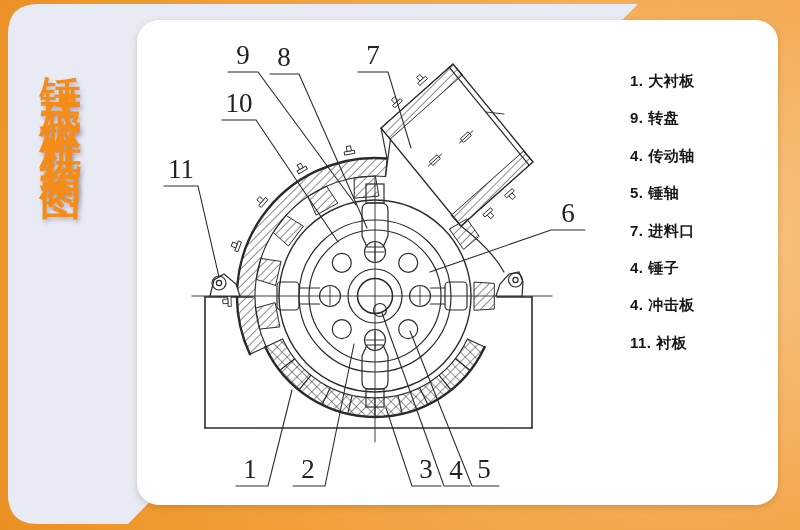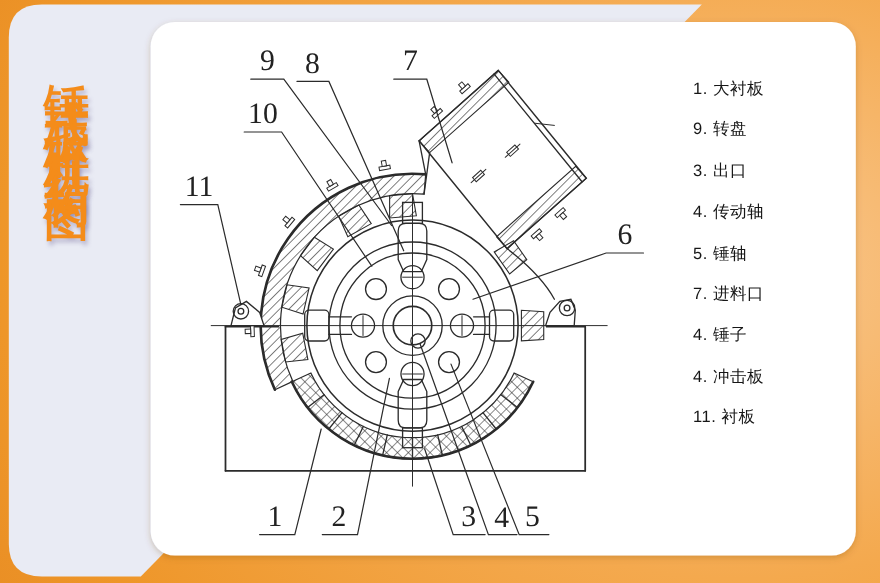--- a/index.html
+++ b/index.html
@@ -13,21 +13,21 @@
   .banner{
     position:absolute;left:38px;top:44px;height:480px;
     writing-mode:vertical-rl;text-orientation:upright;
     font-size:41px;font-weight:800;letter-spacing:15px;line-height:1.1;
     color:#f48c1a;
     text-shadow:2px 3px 4px rgba(110,100,150,.38);
     user-select:none;
   }
   .legend{
     position:absolute;left:630px;top:62px;width:150px;
-    font-size:15px;font-weight:400;color:#161616;letter-spacing:.5px;
+    font-size:15px;font-weight:700;color:#161616;letter-spacing:.5px;
   }
   .legend .row{line-height:37.4px;height:37.4px;white-space:nowrap;}
   svg text.callout{
     font-family:"Liberation Serif", serif;
     font-size:27px;fill:#222;
   }
 </style>
 </head>
 <body>
 
@@ -210,21 +210,20 @@
         <text class="callout" x="181" y="178">11</text>
       </g>
     </g>
   </svg>
 
   <div class="banner">锤式破碎机结构图</div>
 
   <div class="legend">
     <div class="row">1. 大衬板</div>
     <div class="row">9. 转盘</div>
-    <div class="row">3. 出口</div>
     <div class="row">4. 传动轴</div>
     <div class="row">5. 锤轴</div>
     <div class="row">7. 进料口</div>
     <div class="row">4. 锤子</div>
     <div class="row">4. 冲击板</div>
     <div class="row">11. 衬板</div>
   </div>
 
 </div>
 

